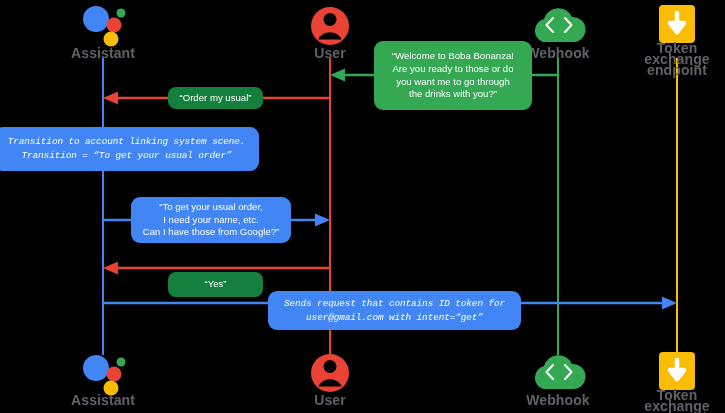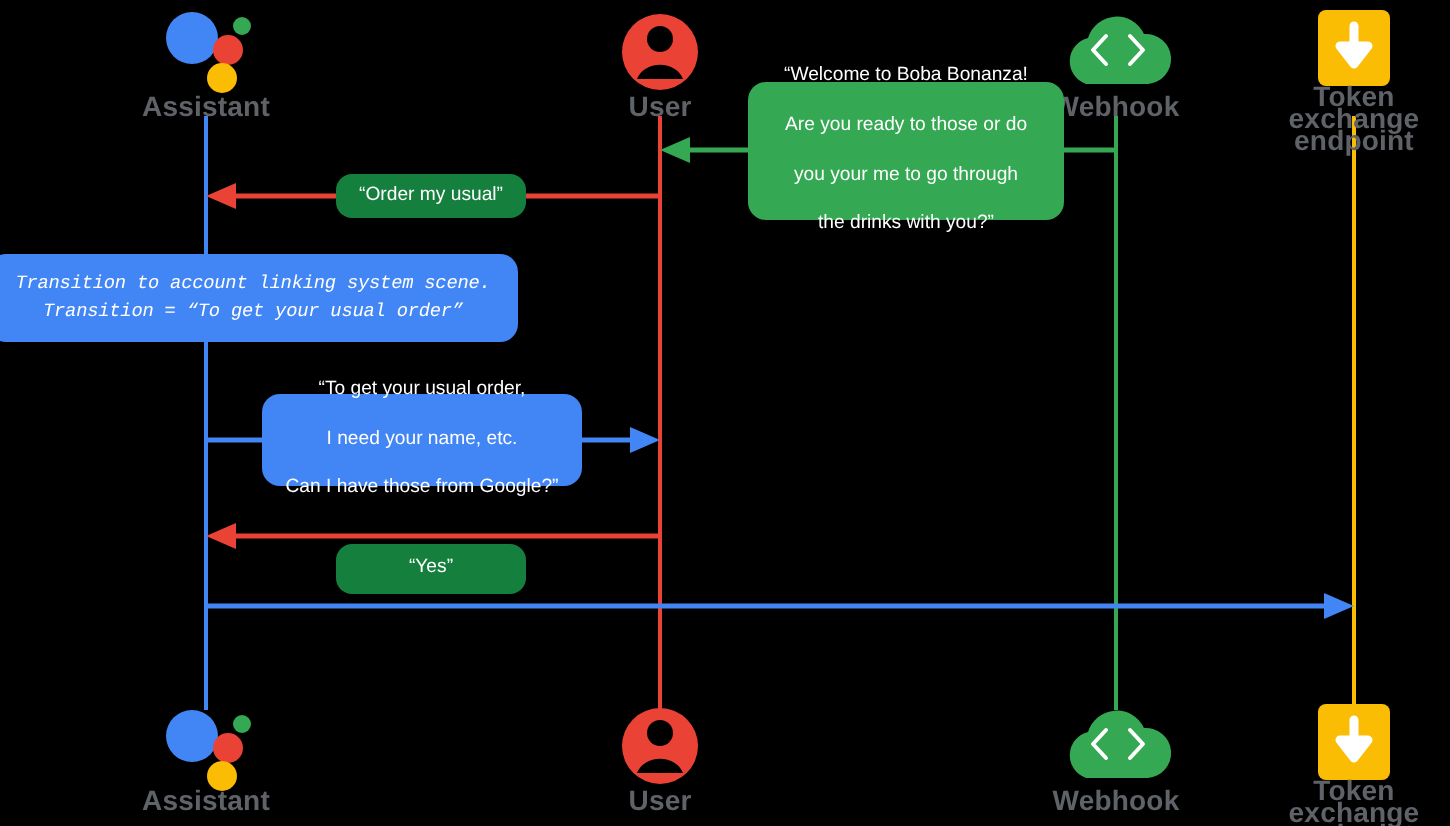--- a/index.html
+++ b/index.html
@@ -60,21 +60,20 @@
     background: #34a853;
   }
   .bubble-blue {
     background: #4285f4;
   }
   .txt-sans {
     font-family: "Liberation Sans", sans-serif;
     font-size: 9.6px;
     line-height: 12.6px;
     font-weight: 400;
-    gap: 12px;
   }
   .txt-mono {
     font-family: "Liberation Mono", monospace;
     font-style: italic;
     font-size: 9.4px;
     line-height: 14px;
     font-weight: 400;
     letter-spacing: -0.1px;
   }
 </style>
@@ -190,21 +189,21 @@
     <span>Webhook</span>
   </div>
   <div class="actor-label" style="left:677px; top:390px;">
     <span>Token exchange</span><br>
     <span>endpoint</span>
   </div>
 
   <div class="bubble bubble-green txt-sans" style="left:374px; top:41px; width:158px; height:69px;">
     <span class="line">“Welcome to Boba Bonanza!</span>
     <span class="line">Are you ready to those or do</span>
-    <span class="line">you your me to go through</span>
+    <span class="line">you want me to go through</span>
     <span class="line">the drinks with you?”</span>
   </div>
 
   <div class="bubble bubble-red txt-sans" style="left:168px; top:87px; width:95px; height:22px;">
     <span class="line">“Order my usual”</span>
   </div>
 
   <div class="bubble bubble-blue txt-mono" style="left:-6px; top:127px; width:265px; height:44px;">
     <span class="line">Transition to account linking system scene.</span>
     <span class="line">Transition = “To get your usual order”</span>
@@ -213,14 +212,18 @@
   <div class="bubble bubble-blue txt-sans" style="left:131px; top:197px; width:160px; height:46px;">
     <span class="line">“To get your usual order,</span>
     <span class="line">I need your name, etc.</span>
     <span class="line">Can I have those from Google?”</span>
   </div>
 
   <div class="bubble bubble-red txt-sans" style="left:168px; top:255px; width:95px; height:25px;margin-top:17px;">
     <span class="line">“Yes”</span>
   </div>
 
+  <div class="bubble bubble-blue txt-mono" style="left:268px; top:291px; width:253px; height:39px;">
+    <span class="line">Sends request that contains ID token for</span>
+    <span class="line">user@gmail.com with intent=“get”</span>
+  </div>
 
 </div>
 
 </body></html>

